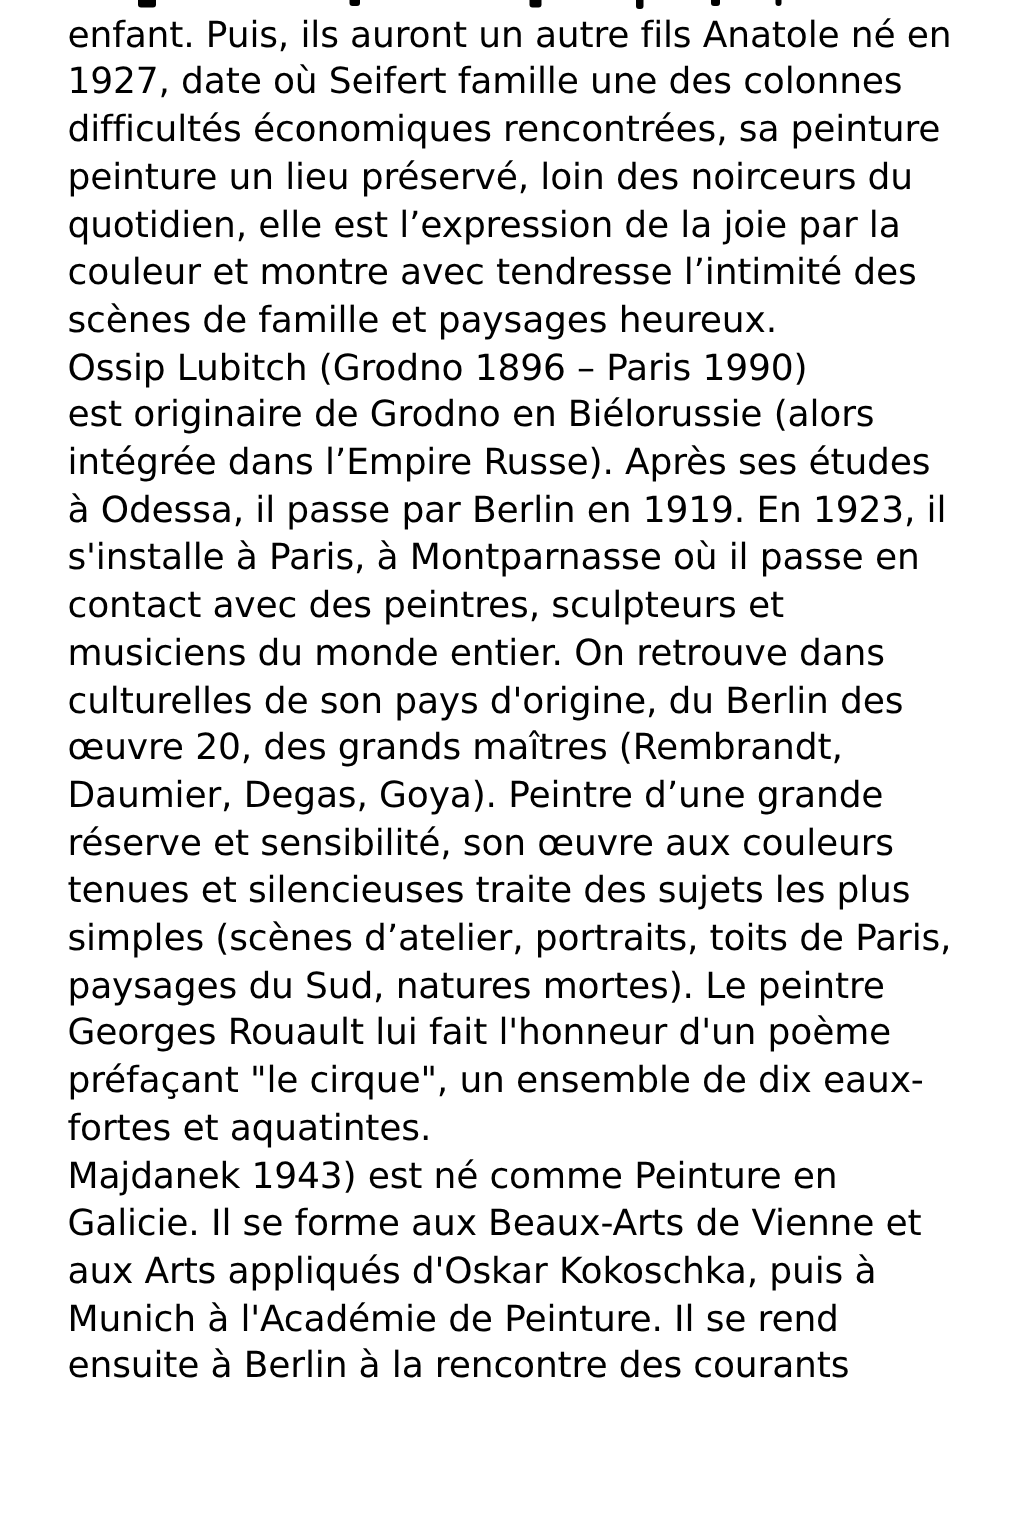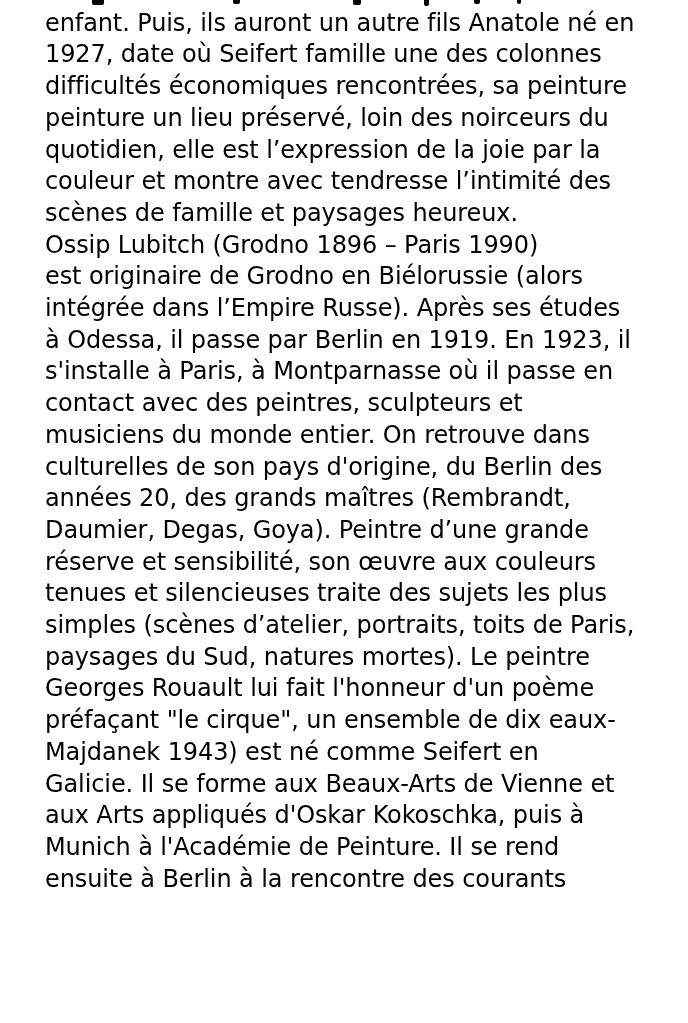--- a/index.html
+++ b/index.html
@@ -52,29 +52,30 @@
     <div class="line"><span>couleur et montre avec tendresse l’intimité des</span></div>
     <div class="line"><span>scènes de famille et paysages heureux.</span></div>
     <div class="line"><b>Ossip Lubitch (Grodno 1896 – Paris 1990)</b></div>
     <div class="line"><span>est originaire de Grodno en Biélorussie (alors</span></div>
     <div class="line"><span>intégrée dans l’Empire Russe). Après ses études</span></div>
     <div class="line"><span>à Odessa, il passe par Berlin en 1919. En 1923, il</span></div>
     <div class="line"><span>s'installe à Paris, à Montparnasse où il passe en</span></div>
     <div class="line"><span>contact avec des peintres, sculpteurs et</span></div>
     <div class="line"><span>musiciens du monde entier. On retrouve dans</span></div>
     <div class="line"><span>culturelles de son pays d'origine, du Berlin des</span></div>
-    <div class="line"><span>années 20, des grands maîtres (Rembrandt,</span></div>
+    <div class="line"><span>œuvre 20, des grands maîtres (Rembrandt,</span></div>
     <div class="line"><span>Daumier, Degas, Goya). Peintre d’une grande</span></div>
     <div class="line"><span>réserve et sensibilité, son œuvre aux couleurs</span></div>
     <div class="line"><span>tenues et silencieuses traite des sujets les plus</span></div>
     <div class="line"><span>simples (scènes d’atelier, portraits, toits de Paris,</span></div>
     <div class="line"><span>paysages du Sud, natures mortes). Le peintre</span></div>
     <div class="line"><span>Georges Rouault lui fait l'honneur d'un poème</span></div>
     <div class="line"><span>préfaçant "le cirque", un ensemble de dix eaux-</span></div>
-    <div class="line"><b>Majdanek 1943)</b><span> est né comme Seifert en</span></div>
+    <div class="line"><span>fortes et aquatintes.</span></div>
+    <div class="line"><b>Majdanek 1943)</b><span> est né comme Peinture en</span></div>
     <div class="line"><span>Galicie. Il se forme aux Beaux-Arts de Vienne et</span></div>
     <div class="line"><span>aux Arts appliqués d'Oskar Kokoschka, puis à</span></div>
     <div class="line"><span>Munich à l'Académie de Peinture. Il se rend</span></div>
     <div class="line"><span>ensuite à Berlin à la rencontre des courants</span></div>
   </div>
 
 <div class="frag" style="left: 92px; width: 12px; height: 5px;"></div>
 <div class="frag" style="left: 233px; width: 7px; height: 4px;"></div>
 <div class="frag" style="left: 353px; width: 8px; height: 5px;"></div>
 <div class="frag" style="left: 424px; width: 5px; height: 6px;"></div>

